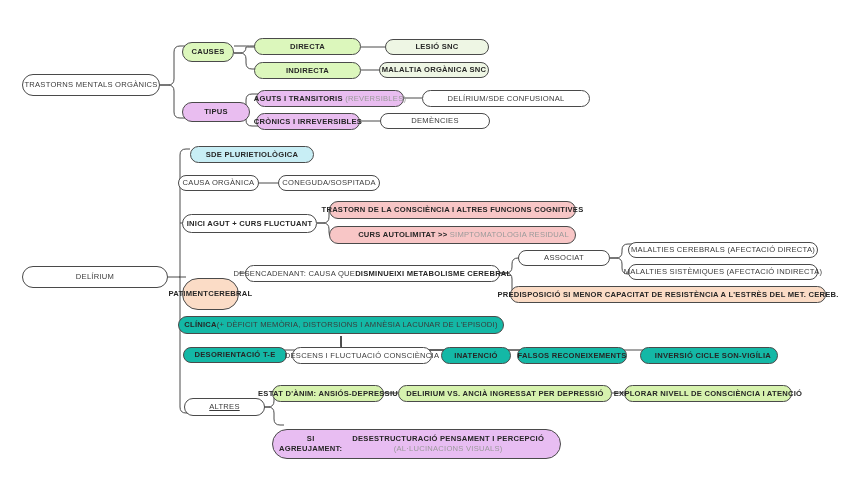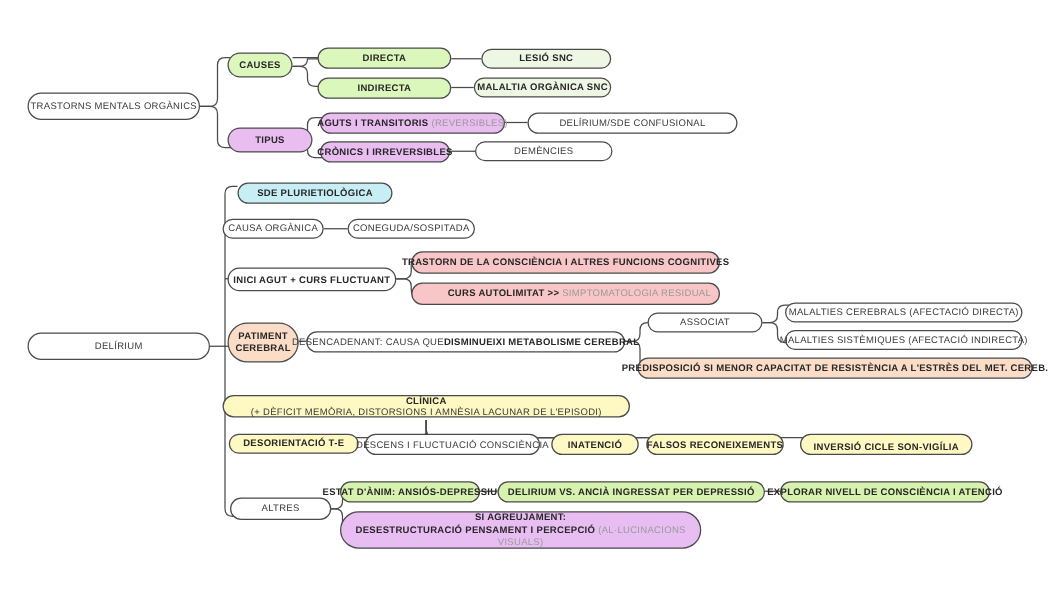--- a/index.html
+++ b/index.html
@@ -36,30 +36,30 @@
     letter-spacing:.25px;
     line-height:1.25;
     padding:1px 6px;
     white-space:nowrap;
     z-index:3;
   }
   .node .t{display:block;}
   .b{font-weight:bold;color:#262626;}
   .g{color:#9a9a9a;font-weight:normal;}
   .node.bold{font-weight:bold;color:#262626;}
-  .node.two{ white-space:normal; flex-direction:column; line-height:1.35;}
+  .node.two{ white-space:normal; flex-direction:row; line-height:1.35;margin-top:20px;}
   
   .c-white{background:#ffffff;}
   .c-green{background:#dcf7bc;}
   .c-green-pale{background:#eef6e4;}
   .c-purple{background:#e9bdf0;}
   .c-cyan{background:#c8eef5;}
   .c-pink{background:#f8c6c6;}
   .c-peach{background:#fbdcc6;}
-  .c-blue{background:#fef9c3;flex-direction:column;}
+  .c-blue{background:#14b8a6;}
   .c-lilac{background:#e8bdf2;}
   .c-greenlite{background:#d6f2ae;}
 </style>
 </head>
 <body>
 
 <div id="canvas">
 
   <svg id="links" viewBox="0 0 848 477" xmlns="http://www.w3.org/2000/svg">
     <g fill="none" stroke="#4a4a4a" stroke-width="1">
@@ -240,21 +240,21 @@
   </div>
 
   <div class="node c-blue bold" style="left:517px; top:347px; width:110px; height:17px;">
     <span class="t">FALSOS RECONEIXEMENTS</span>
   </div>
 
   <div class="node c-blue bold" style="left:640px; top:347px; width:138px; height:17px;justify-content:flex-end;">
     <span class="t">INVERSIÓ CICLE SON-VIGÍLIA</span>
   </div>
 
-  <div class="node c-white" style="left:184px; top:398px; width:81px; height:18px;">
+  <div class="node c-white" style="left:184px; top:398px; width:81px; height:18px;text-decoration:underline;">
     <span class="t">ALTRES</span>
   </div>
 
   <div class="node c-greenlite bold" style="left:272px; top:385px; width:112px; height:17px;">
     <span class="t">ESTAT D'ÀNIM: ANSIÓS-DEPRESSIU</span>
   </div>
 
   <div class="node c-greenlite bold" style="left:398px; top:385px; width:214px; height:17px;">
     <span class="t">DELIRIUM VS. ANCIÀ INGRESSAT PER DEPRESSIÓ</span>
   </div>

